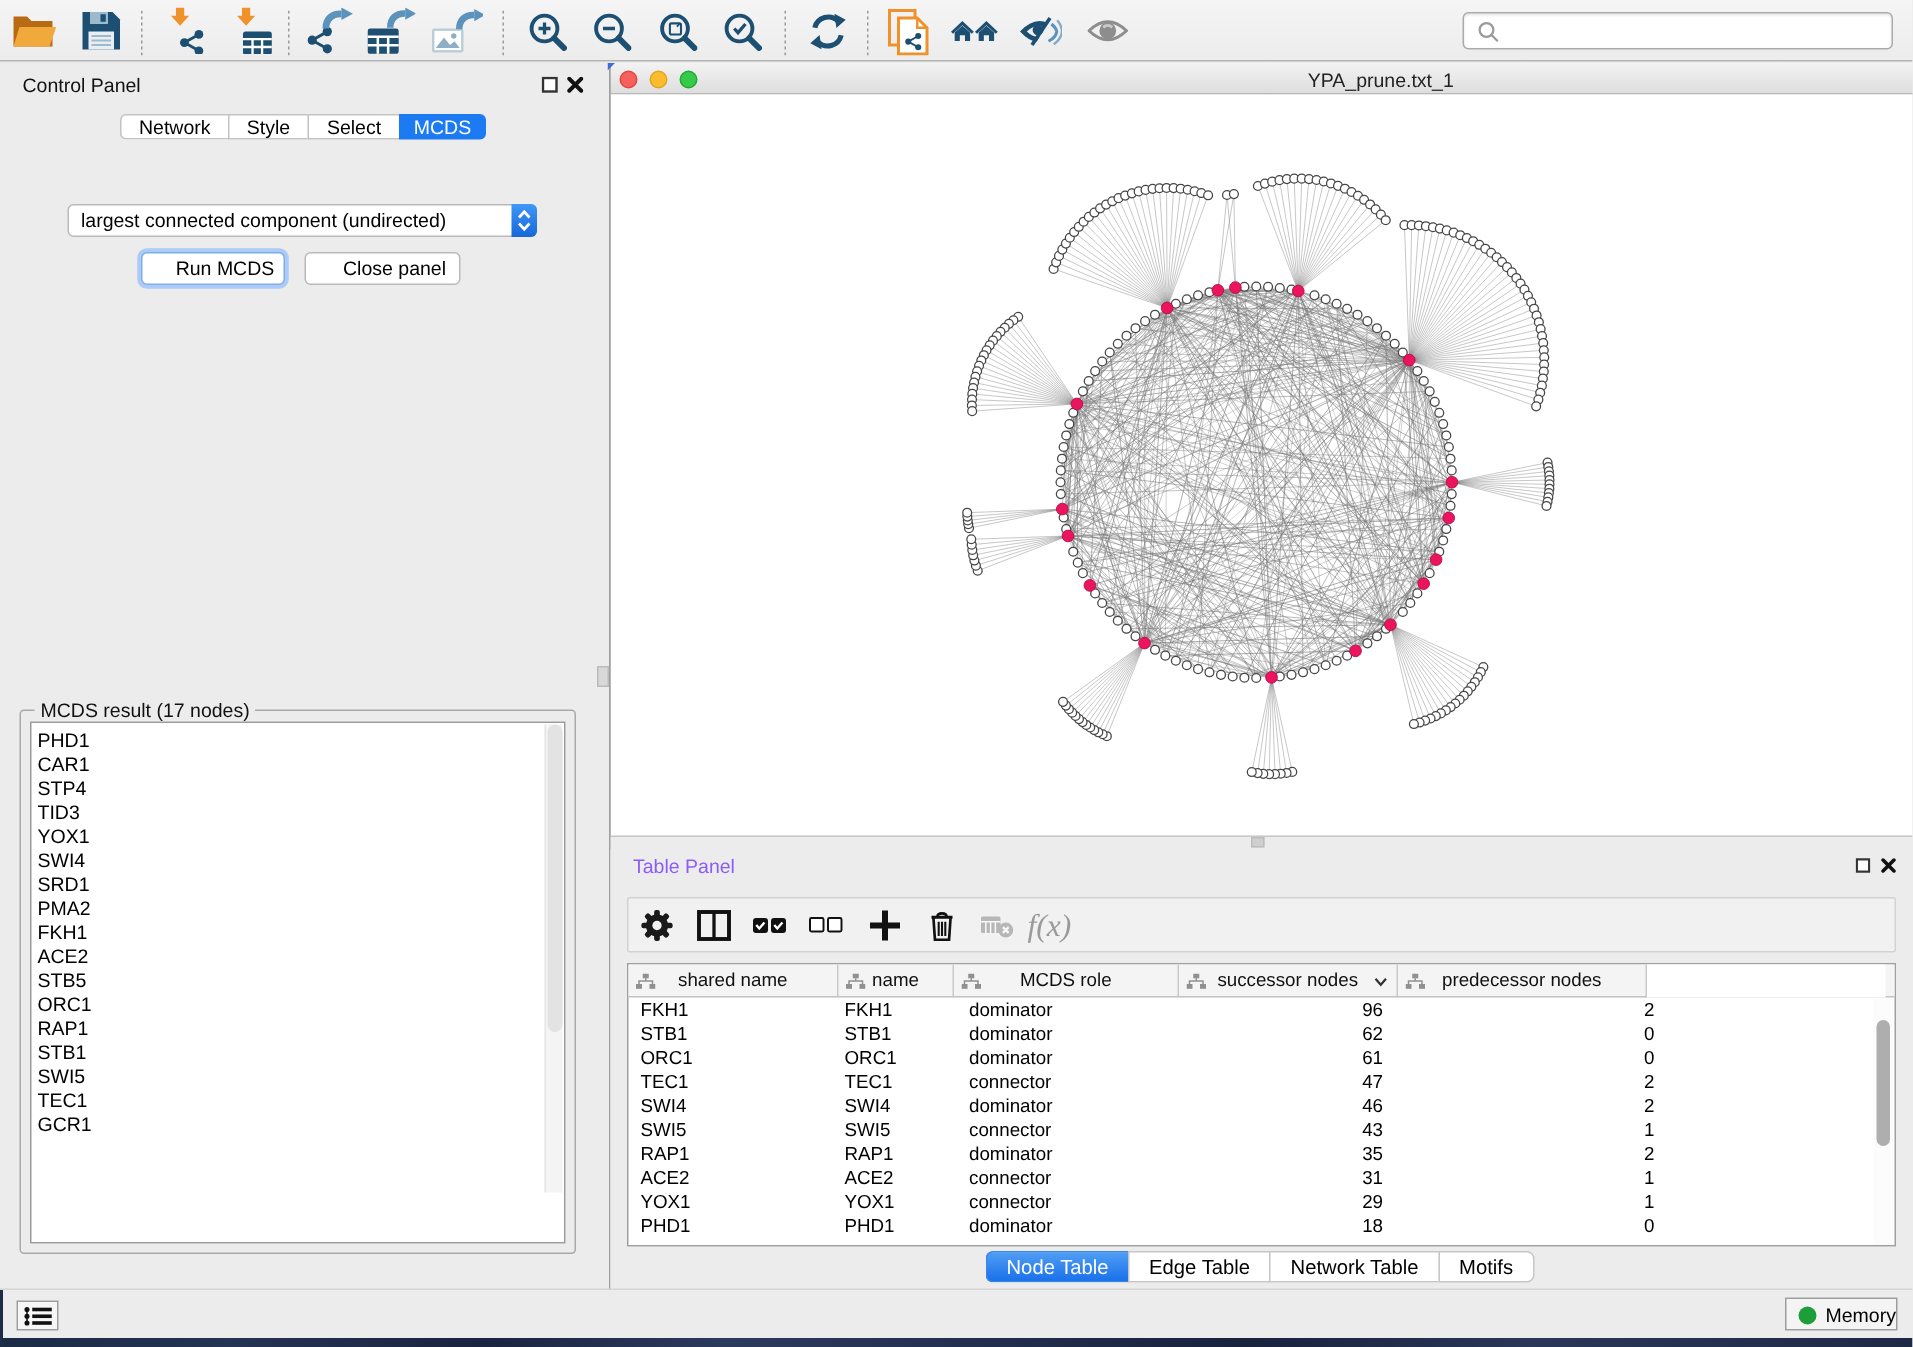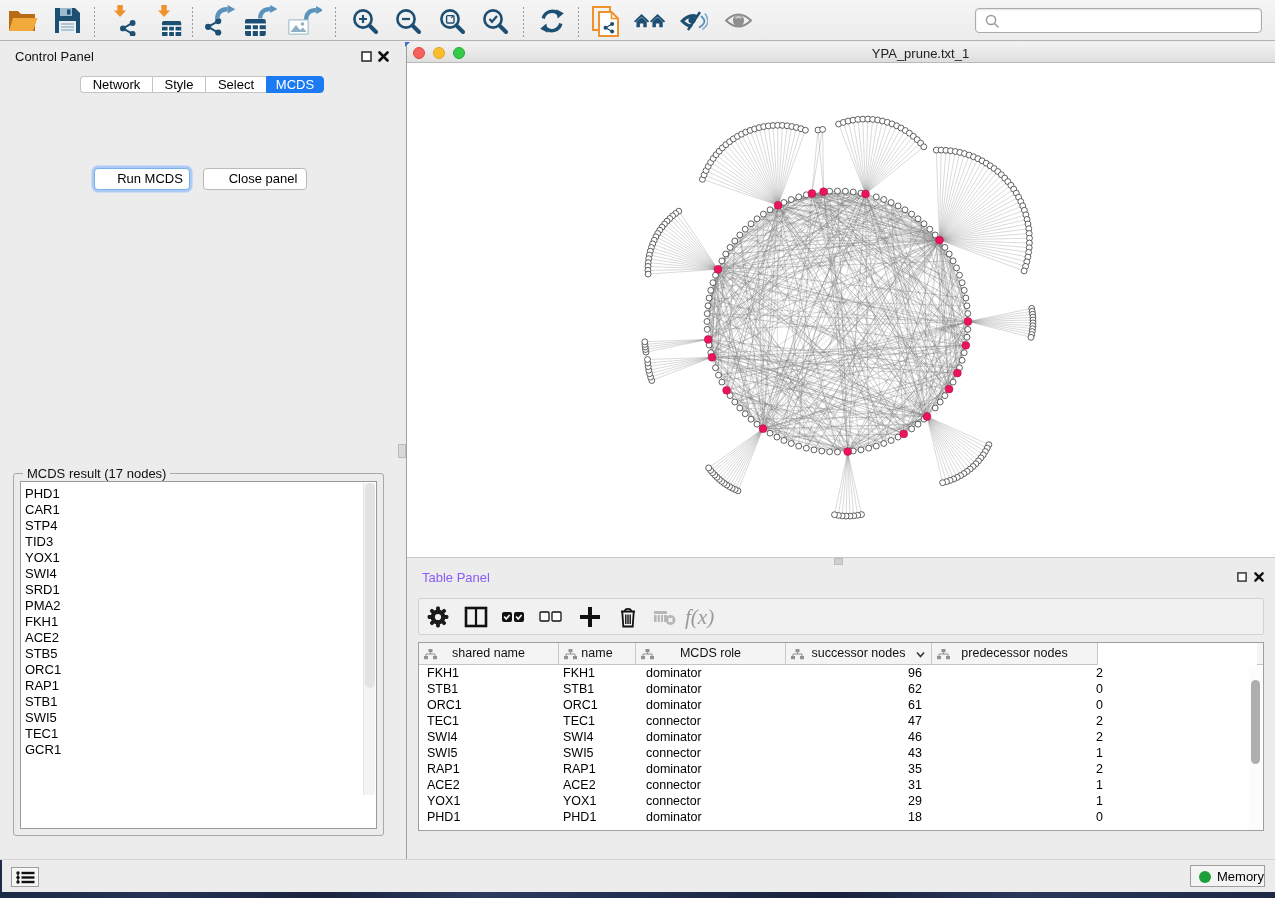--- a/index.html
+++ b/index.html
@@ -225,20 +225,26 @@
     </svg>
     <svg class="wicon" style="left:378px" width="11" height="11" viewBox="0 0 11 11">
       <path d="M1.5 1.5 L9.5 9.5 M9.5 1.5 L1.5 9.5" stroke="#111" stroke-width="2.6" stroke-linecap="round"></path>
     </svg>
     <div class="tabrow" style="left:80px;top:34px">
       <div class="tab first" style="width:72px">Network</div>
       <div class="tab" style="width:53px">Style</div>
       <div class="tab" style="width:61px">Select</div>
       <div class="tab sel last" style="width:58px">MCDS</div>
     </div>
+    <div id="dropdown" class="abs">largest connected component (undirected)<div id="ddbtn">
+        <svg width="11" height="16" viewBox="0 0 11 16">
+          <path d="M2 6 L5.5 2.2 L9 6" stroke="#fff" stroke-width="1.8" fill="none"></path>
+          <path d="M2 10 L5.5 13.8 L9 10" stroke="#fff" stroke-width="1.8" fill="none"></path>
+        </svg>
+      </div></div>
     <div id="runbtn" class="btn">Run MCDS</div>
     <div id="closebtn" class="btn">Close panel</div>
     <div id="mcdsgroup" class="abs"></div>
     <div id="mcdslabel" class="abs">MCDS result (17 nodes)</div>
     <div id="mcdslist" class="abs">
       <div class="items">PHD1<br>CAR1<br>STP4<br>TID3<br>YOX1<br>SWI4<br>SRD1<br>PMA2<br>FKH1<br>ACE2<br>STB5<br>ORC1<br>RAP1<br>STB1<br>SWI5<br>TEC1<br>GCR1</div>
       <div id="mcdssb">
         <div class="thumb"></div>
       </div>
     </div>
@@ -1365,20 +1371,26 @@
         <span style="left:8px">PHD1</span>
         <span style="left:144px">PHD1</span>
         <span style="left:227px">dominator</span>
         <span style="left:420px;width:83px;text-align:right">18</span>
         <span style="left:560px;width:124px;text-align:right">0</span>
       </div>
       <div id="tsb">
         <div class="thumb"></div>
       </div>
     </div>
+    <div id="btabs">
+      <div class="btab sel first">Node Table</div>
+      <div class="btab">Edge Table</div>
+      <div class="btab">Network Table</div>
+      <div class="btab last">Motifs</div>
+    </div>
   </div>
 <div id="statusline" class="abs"></div>
 <div id="lbtn" class="abs">
     <svg style="position:absolute;left:4px;top:3px" width="19" height="13" viewBox="0 0 19 13">
       <g fill="#111">
         <circle cx="2" cy="2" r="1.7"></circle>
         <circle cx="2" cy="6.5" r="1.7"></circle>
         <circle cx="2" cy="11" r="1.7"></circle>
         <path d="M2 2 V11" stroke="#111" stroke-width="1"></path>
         <rect x="5.5" y="0.8" width="13" height="2.4"></rect>

